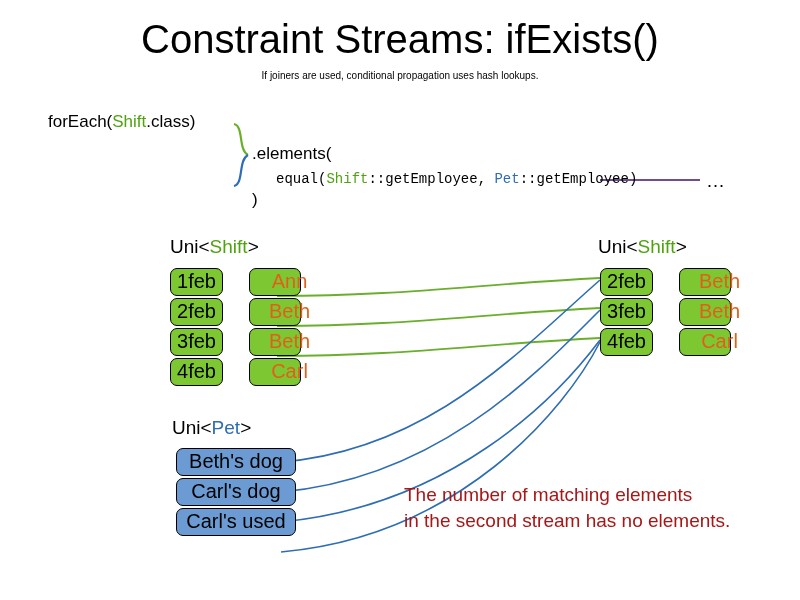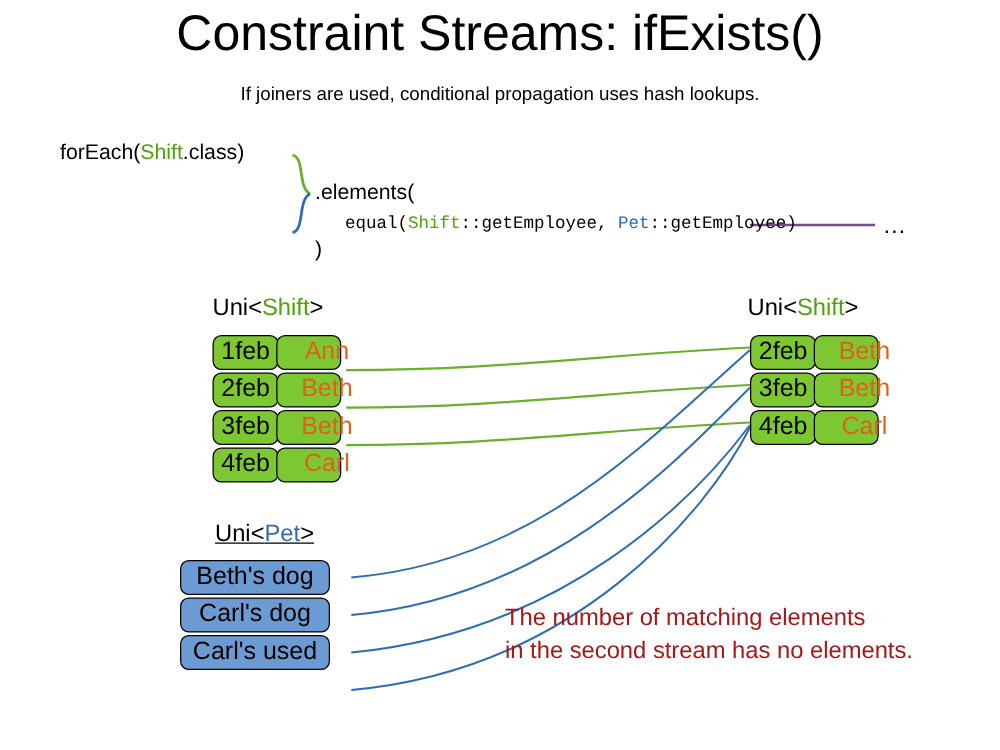--- a/index.html
+++ b/index.html
@@ -9,66 +9,66 @@
     font-family:"Liberation Sans", sans-serif;
     color:#000;
     overflow:hidden;
     position:relative;
   }
   .stage{position:absolute;left:0;top:0;width:800px;height:600px;}
   .abs{position:absolute;}
 
   
   #title{
-    left:0;top:4px;width:800px;text-align:center;
+    left:0;top:16px;width:800px;text-align:center;
     font-size:40px;line-height:46px;font-weight:400;letter-spacing:0px;
   }
   #subtitle{
     left:0;top:66px;width:800px;text-align:center;
-    font-size:15px;line-height:20px;
+    font-size:10px;line-height:20px;
   }
 
   
   .code{font-size:17px;line-height:24px;white-space:pre;}
   #code-shift{left:48px;top:110px;}
   #code-pet{left:48px;top:170px;}
   #code-ifexists{left:252px;top:142px;}
   #code-equal{left:276px;top:170px;font-size:14px;line-height:18px;font-family:Liberation Mono, monospace;}
   #code-close{left:252px;top:188px;}
   .kw-shift{color:#4FA30F;}
   .kw-pet{color:#2E6DB4;}
 
   #ellipsis{left:706px;top:170px;font-size:19px;line-height:22px;color:#000;}
 
   
   .uni-label{font-size:19px;line-height:22px;white-space:pre;}
   #label-left{left:170px;top:236px;}
   #label-right{left:598px;top:236px;}
-  #label-pet{left:172px;top:417px;text-decoration:underline;}
+  #label-pet{left:172px;top:417px;}
 
   
-  .shift-row{display:flex;align-items:center;height:28px;}
+  .shift-row{display:flex;align-items:center;height:28px;gap:28px;}
   .cell{
     box-sizing:border-box;
     border:1.6px solid #000;
     border-radius:7px;
     background:#7DC832;
     height:28px;
     display:flex;align-items:center;
     font-size:20px;line-height:20px;
   }
   .cell-date{width:53px;justify-content:center;color:#000;padding-bottom:2px;}
   .cell-name{width:52px;justify-content:center;color:#E0601B;padding-bottom:2px;margin-left:-2px;padding-left:29px;}
 
   #shift-left{left:170px;top:268px;}
   #shift-right{left:600px;top:268px;}
   .rowgap{margin-bottom:2px;}
 
   
-  #pet-table{left:144px;top:448px;}
+  #pet-table{left:176px;top:448px;}
   .pet-cell{
     box-sizing:border-box;
     border:1.6px solid #000;
     border-radius:7px;
     background:#6B9BD2;
     width:120px;height:28px;
     display:flex;align-items:center;justify-content:center;
     font-size:20px;line-height:20px;color:#000;
     margin-bottom:2px;
     padding-bottom:2px;

